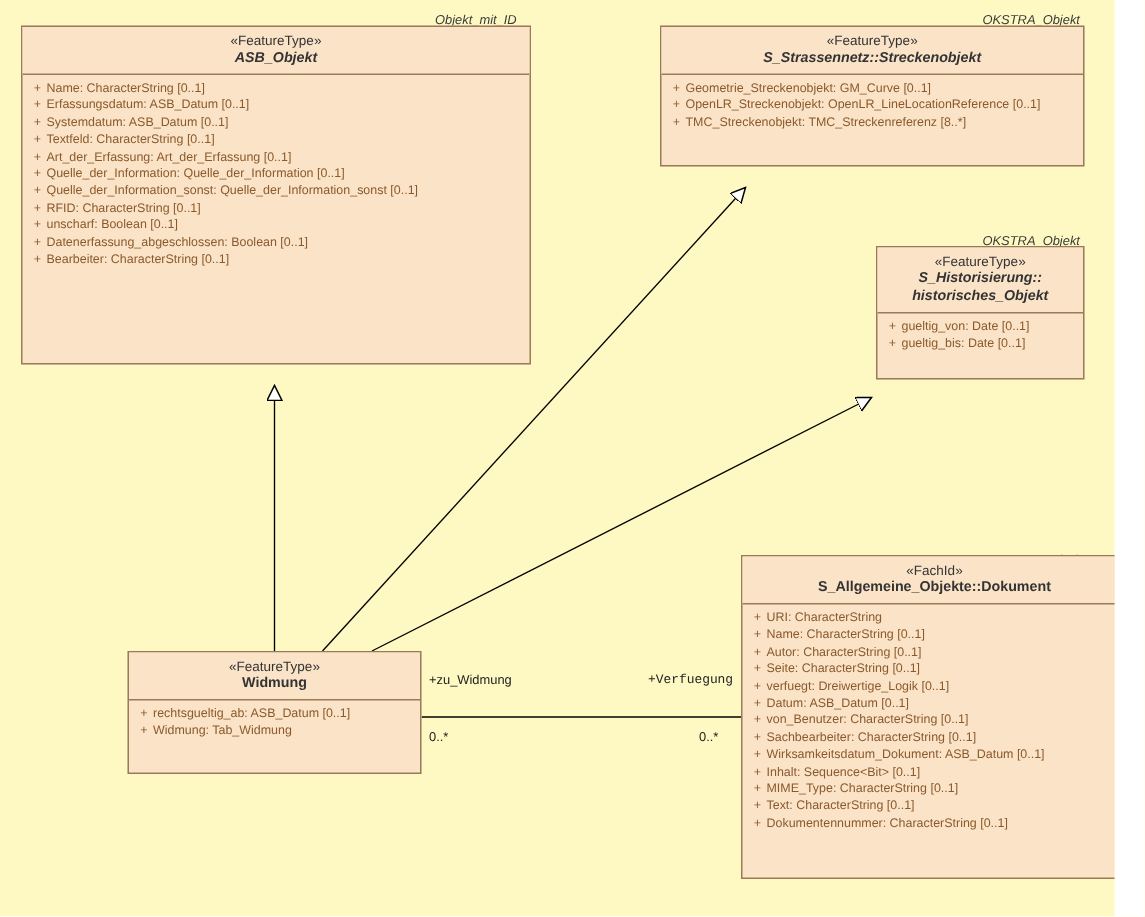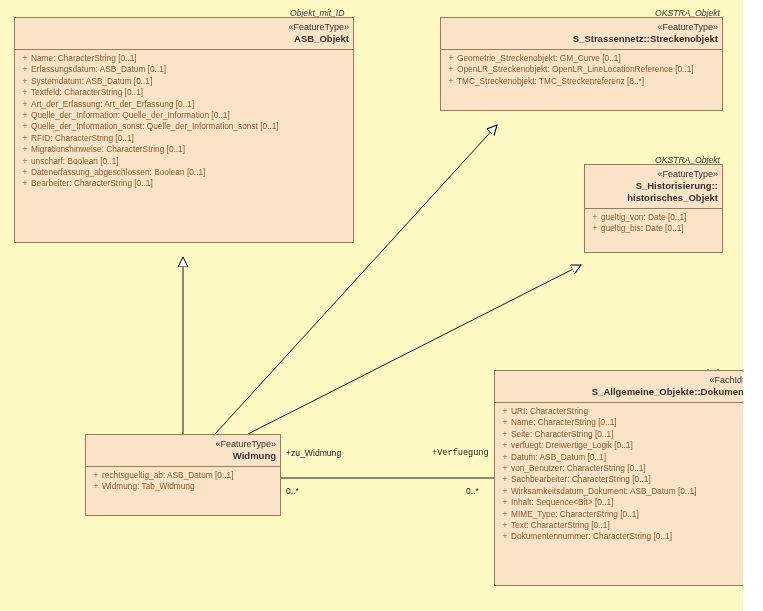--- a/index.html
+++ b/index.html
@@ -26,34 +26,35 @@
     pointer-events: none;
   }
   .uml-class {
     position: absolute;
     box-sizing: border-box;
     border: 1px solid #9a7b57;
     background: #fbe3c8;
     color: #8a5a2b;
   }
   .uml-header {
-    text-align: right;
+    text-align: center;
     padding: 3px 4px 4px 4px;
     border-bottom: 1px solid #9a7b57;
     background: #fbe3c8;
   }
   .stereotype {
     font-size: 9px;
     color: #333333;
     line-height: 12px;
     white-space: nowrap;
   }
   .classname {
     font-size: 9.5px;
     font-weight: bold;
+    font-style: italic;
     color: #333333;
     line-height: 12px;
     white-space: nowrap;
   }
   .classname.upright {
     font-style: normal;
   }
   .attr-list {
     padding: 3px 2px 3px 2px;
   }
@@ -120,21 +121,20 @@
     </div>
     <div class="attr-list">
       <div class="attr"><span class="vis">+</span><span class="nm">Name: CharacterString [0..1]</span></div>
       <div class="attr"><span class="vis">+</span><span class="nm">Erfassungsdatum: ASB_Datum [0..1]</span></div>
       <div class="attr"><span class="vis">+</span><span class="nm">Systemdatum: ASB_Datum [0..1]</span></div>
       <div class="attr"><span class="vis">+</span><span class="nm">Textfeld: CharacterString [0..1]</span></div>
       <div class="attr"><span class="vis">+</span><span class="nm">Art_der_Erfassung: Art_der_Erfassung [0..1]</span></div>
       <div class="attr"><span class="vis">+</span><span class="nm">Quelle_der_Information: Quelle_der_Information [0..1]</span></div>
       <div class="attr"><span class="vis">+</span><span class="nm">Quelle_der_Information_sonst: Quelle_der_Information_sonst [0..1]</span></div>
       <div class="attr"><span class="vis">+</span><span class="nm">RFID: CharacterString [0..1]</span></div>
-      <div class="attr"><span class="vis">+</span><span class="nm">Migrationshinweise: CharacterString [0..1]</span></div>
       <div class="attr"><span class="vis">+</span><span class="nm">unscharf: Boolean [0..1]</span></div>
       <div class="attr"><span class="vis">+</span><span class="nm">Datenerfassung_abgeschlossen: Boolean [0..1]</span></div>
       <div class="attr"><span class="vis">+</span><span class="nm">Bearbeiter: CharacterString [0..1]</span></div>
     </div>
   </div>
 
   <div class="uml-class" style="left:440px; top:17px; width:283px; height:94px;">
     <div class="uml-header">
       <div class="stereotype">«FeatureType»</div>
       <div class="classname">S_Strassennetz::Streckenobjekt</div>
@@ -170,20 +170,21 @@
   </div>
 
   <div class="uml-class" style="left:494px; top:370px; width:258px; height:216px;">
     <div class="uml-header">
       <div class="stereotype">«FachId»</div>
       <div class="classname upright">S_Allgemeine_Objekte::Dokument</div>
     </div>
     <div class="attr-list">
       <div class="attr"><span class="vis">+</span><span class="nm">URI: CharacterString</span></div>
       <div class="attr"><span class="vis">+</span><span class="nm">Name: CharacterString [0..1]</span></div>
+      <div class="attr"><span class="vis">+</span><span class="nm">Autor: CharacterString [0..1]</span></div>
       <div class="attr"><span class="vis">+</span><span class="nm">Seite: CharacterString [0..1]</span></div>
       <div class="attr"><span class="vis">+</span><span class="nm">verfuegt: Dreiwertige_Logik [0..1]</span></div>
       <div class="attr"><span class="vis">+</span><span class="nm">Datum: ASB_Datum [0..1]</span></div>
       <div class="attr"><span class="vis">+</span><span class="nm">von_Benutzer: CharacterString [0..1]</span></div>
       <div class="attr"><span class="vis">+</span><span class="nm">Sachbearbeiter: CharacterString [0..1]</span></div>
       <div class="attr"><span class="vis">+</span><span class="nm">Wirksamkeitsdatum_Dokument: ASB_Datum [0..1]</span></div>
       <div class="attr"><span class="vis">+</span><span class="nm">Inhalt: Sequence&lt;Bit&gt; [0..1]</span></div>
       <div class="attr"><span class="vis">+</span><span class="nm">MIME_Type: CharacterString [0..1]</span></div>
       <div class="attr"><span class="vis">+</span><span class="nm">Text: CharacterString [0..1]</span></div>
       <div class="attr"><span class="vis">+</span><span class="nm">Dokumentennummer: CharacterString [0..1]</span></div>

